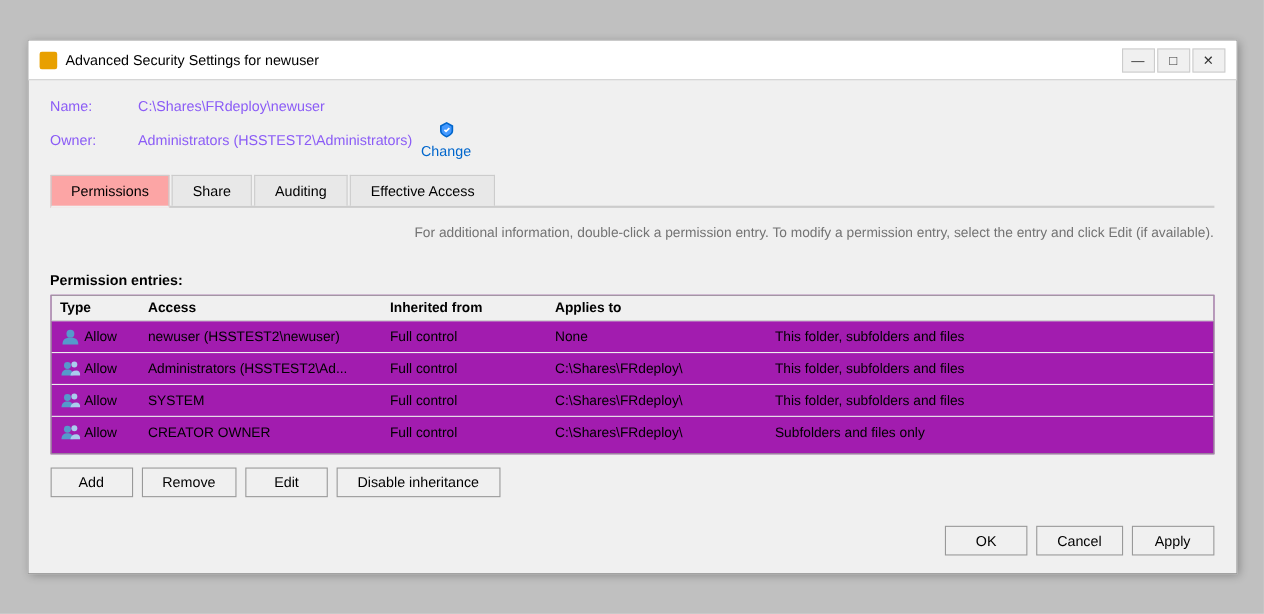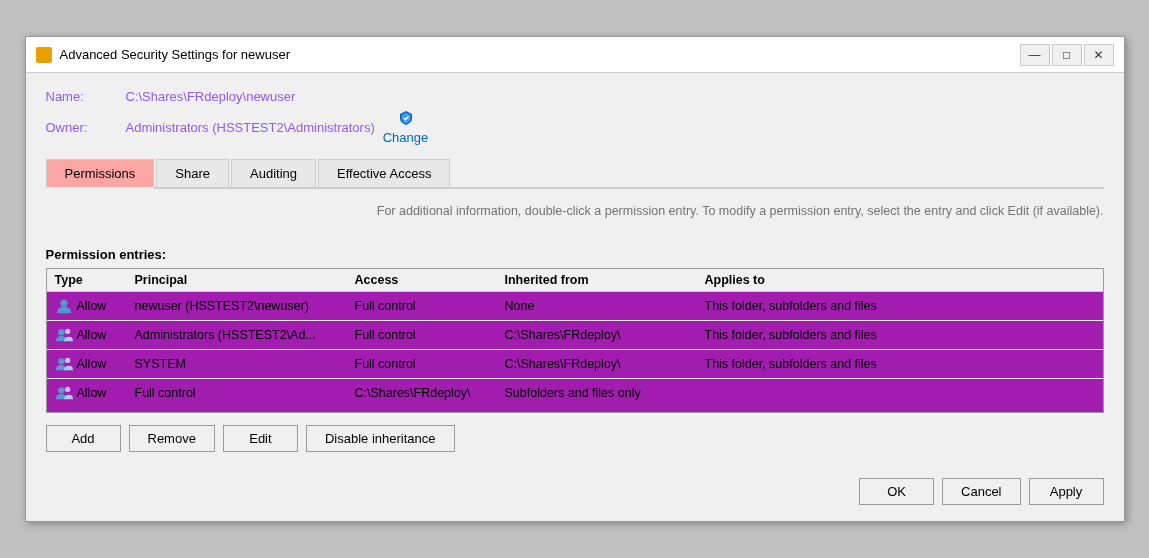--- a/index.html
+++ b/index.html
@@ -234,21 +234,20 @@
       </div>
     </div>
 
     <p class="description">For additional information, double-click a permission entry. To modify a permission entry, select the entry and click Edit (if available).</p>
 
     <p class="section-label">Permission entries:</p>
 
     <div class="permission-table-container">
       <div class="perm-header">
         <div class="perm-cell">Type</div>
-        <div class="perm-cell">Principal</div>
         <div class="perm-cell">Access</div>
         <div class="perm-cell">Inherited from</div>
         <div class="perm-cell">Applies to</div>
       </div>
       <div class="perm-table-rows" id="table-body">
 
       <div class="perm-row">
       <div class="perm-cell">
         <svg class="user-icon" viewBox="0 0 20 20">
            <circle cx="10" cy="7" r="4" fill="#5599cc"></circle>
@@ -295,20 +294,21 @@
           <div class="perm-row">
       <div class="perm-cell">
         <svg class="user-icon" viewBox="0 0 20 20">
            <circle cx="7" cy="7" r="3.5" fill="#5599cc"></circle>
            <path d="M1 17 C1 13 3.5 11 7 11 C10.5 11 13 13 13 17 Z" fill="#5599cc"></path>
            <circle cx="14" cy="6" r="3" fill="#aaccee"></circle>
            <path d="M10 17 C10.5 13.5 12.5 12 16 12 C18.5 12 20 13.5 20 17 Z" fill="#aaccee"></path>
          </svg>
         <span>Allow</span>
       </div>
+      <div class="perm-cell">CREATOR OWNER</div>
       <div class="perm-cell">Full control</div>
       <div class="perm-cell">C:\Shares\FRdeploy\</div>
       <div class="perm-cell">Subfolders and files only</div>
     </div>
         </div>
     </div>
 
     <div style="display:flex; gap:8px; margin-top:12px; flex-wrap:wrap;">
       <button class="btn">Add</button>
       <button class="btn">Remove</button>

